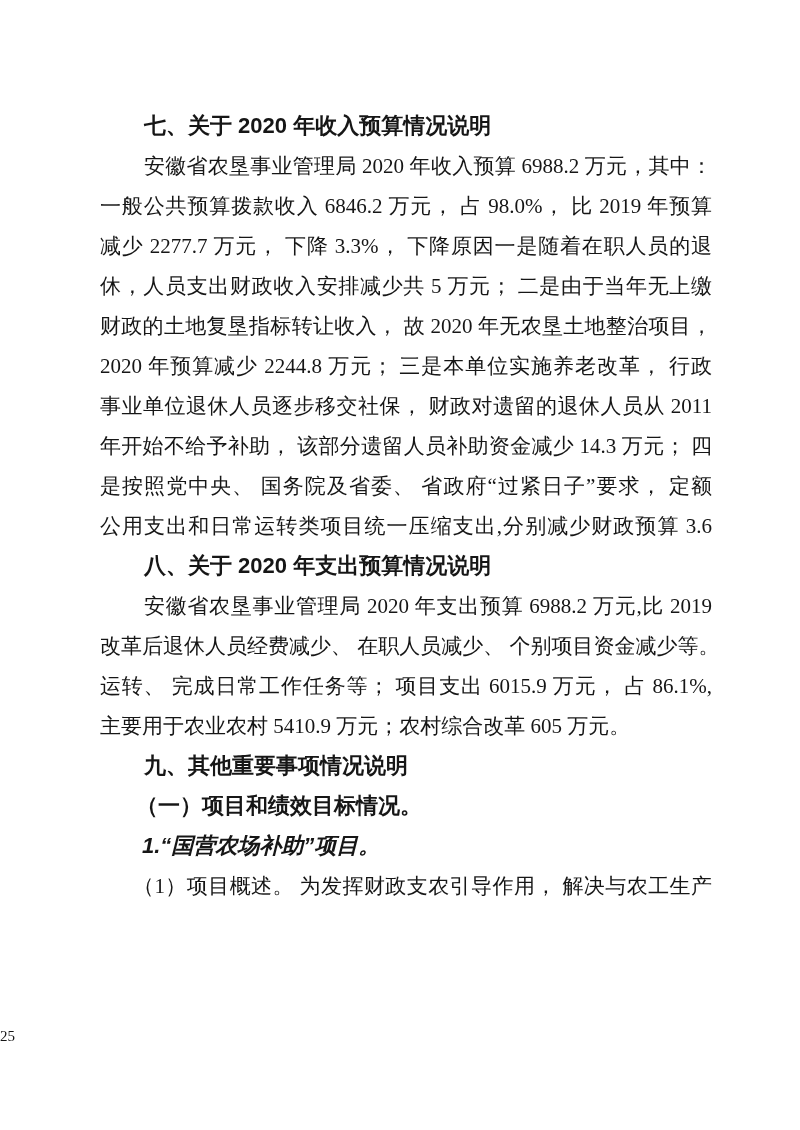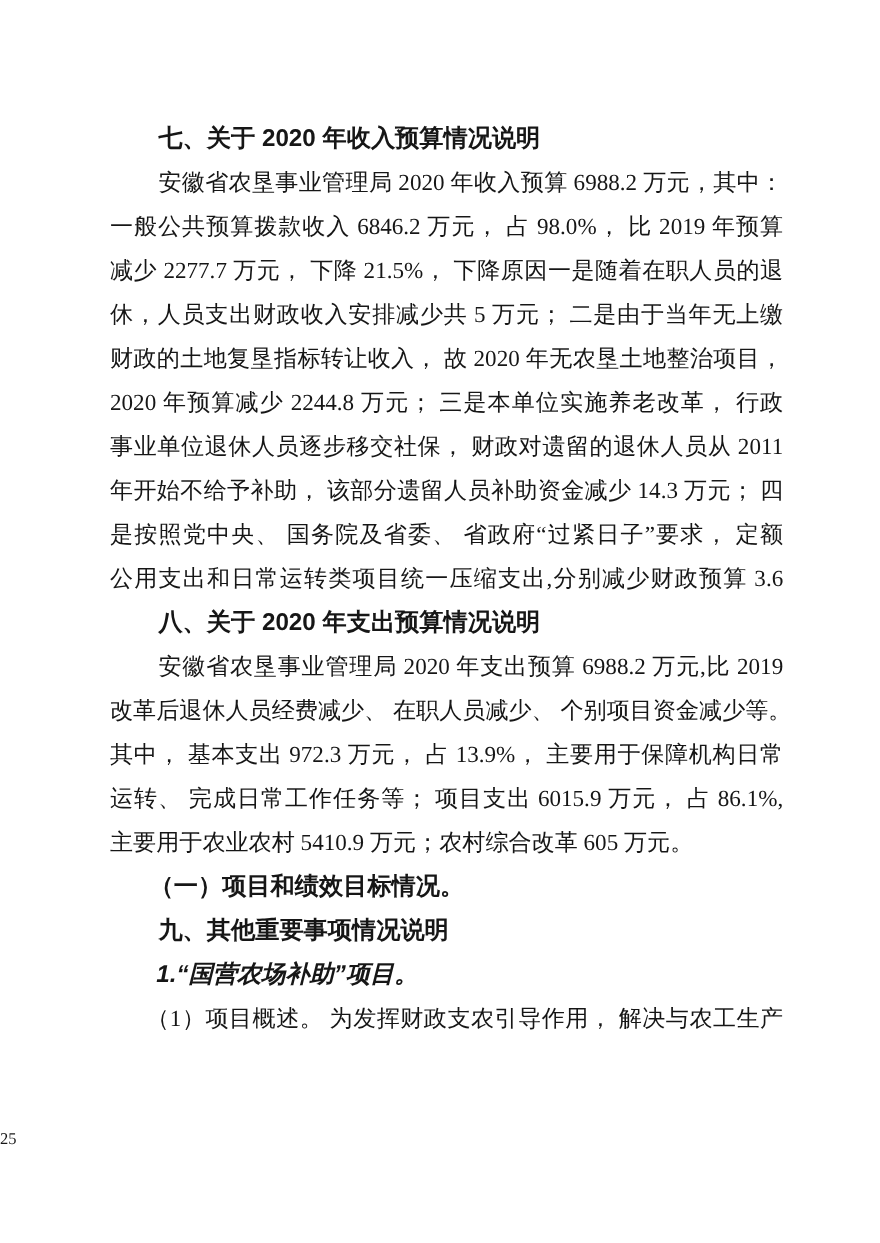--- a/index.html
+++ b/index.html
@@ -59,33 +59,32 @@
   }
 </style>
 </head>
 <body>
 
 <div class="page">
   <div class="content">
     <div class="ln h">七、关于 2020 年收入预算情况说明</div>
     <div class="ln j first">安徽省农垦事业管理局 2020 年收入预算 6988.2 万元，其中：</div>
     <div class="ln j">一般公共预算拨款收入 6846.2 万元， 占 98.0%， 比 2019 年预算</div>
-    <div class="ln j">减少 2277.7 万元， 下降 21.5%， 下降原因一是随着在职人员的退</div>
+    <div class="ln j">减少 2277.7 万元， 下降 3.3%， 下降原因一是随着在职人员的退</div>
     <div class="ln j">休，人员支出财政收入安排减少共 5 万元； 二是由于当年无上缴</div>
     <div class="ln j">财政的土地复垦指标转让收入， 故 2020 年无农垦土地整治项目，</div>
     <div class="ln j">2020 年预算减少 2244.8 万元； 三是本单位实施养老改革， 行政</div>
     <div class="ln j">事业单位退休人员逐步移交社保， 财政对遗留的退休人员从 2011</div>
     <div class="ln j">年开始不给予补助， 该部分遗留人员补助资金减少 14.3 万元； 四</div>
     <div class="ln j">是按照党中央、 国务院及省委、 省政府“过紧日子”要求， 定额</div>
     <div class="ln j">公用支出和日常运转类项目统一压缩支出,分别减少财政预算 3.6</div>
     <div class="ln h">八、关于 2020 年支出预算情况说明</div>
     <div class="ln j first">安徽省农垦事业管理局 2020 年支出预算 6988.2 万元,比 2019</div>
     <div class="ln j">改革后退休人员经费减少、 在职人员减少、 个别项目资金减少等。</div>
-    <div class="ln j">其中， 基本支出 972.3 万元， 占 13.9%， 主要用于保障机构日常</div>
     <div class="ln j">运转、 完成日常工作任务等； 项目支出 6015.9 万元， 占 86.1%,</div>
     <div class="ln">主要用于农业农村 5410.9 万元；农村综合改革 605 万元。</div>
+    <div class="ln h">九、其他重要事项情况说明</div>
     <div class="ln h h2">（一）项目和绩效目标情况。</div>
-    <div class="ln h">九、其他重要事项情况说明</div>
     <div class="ln h h3">1.“国营农场补助”项目。</div>
     <div class="ln j p1">（1）项目概述。 为发挥财政支农引导作用， 解决与农工生产</div>
   </div>
   <div class="page-number">25</div>
 </div>
 
 </body></html>

